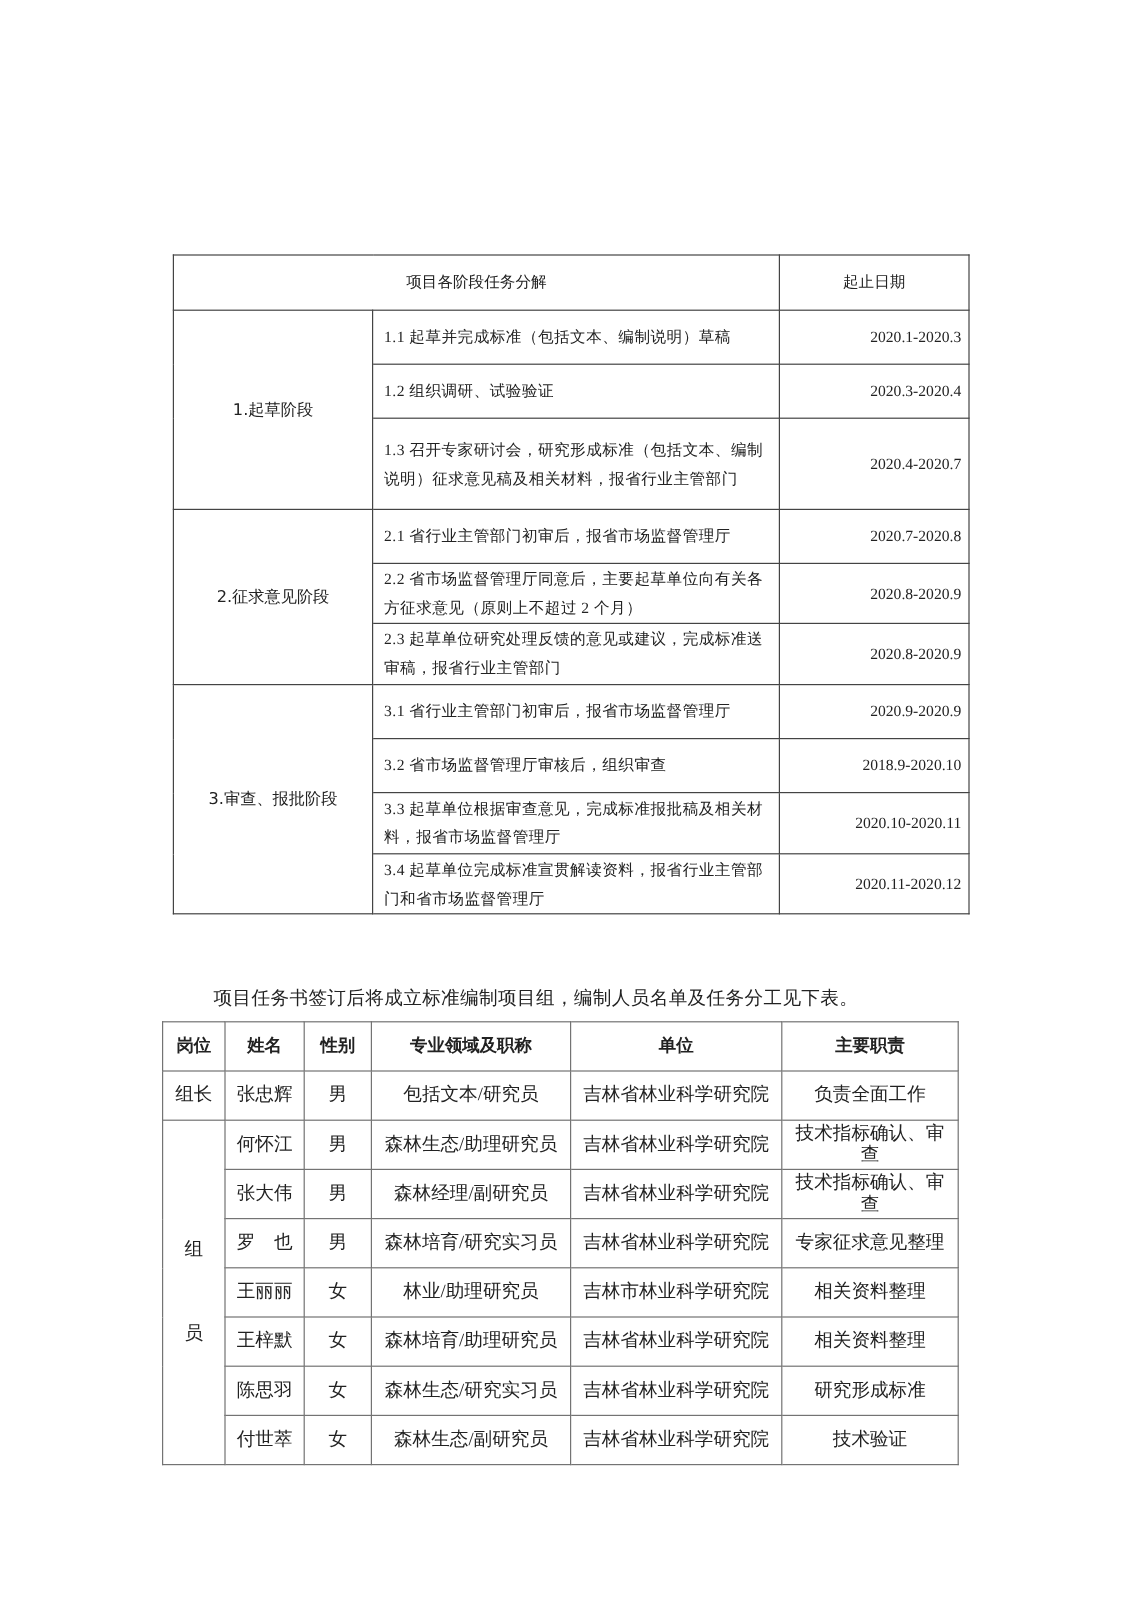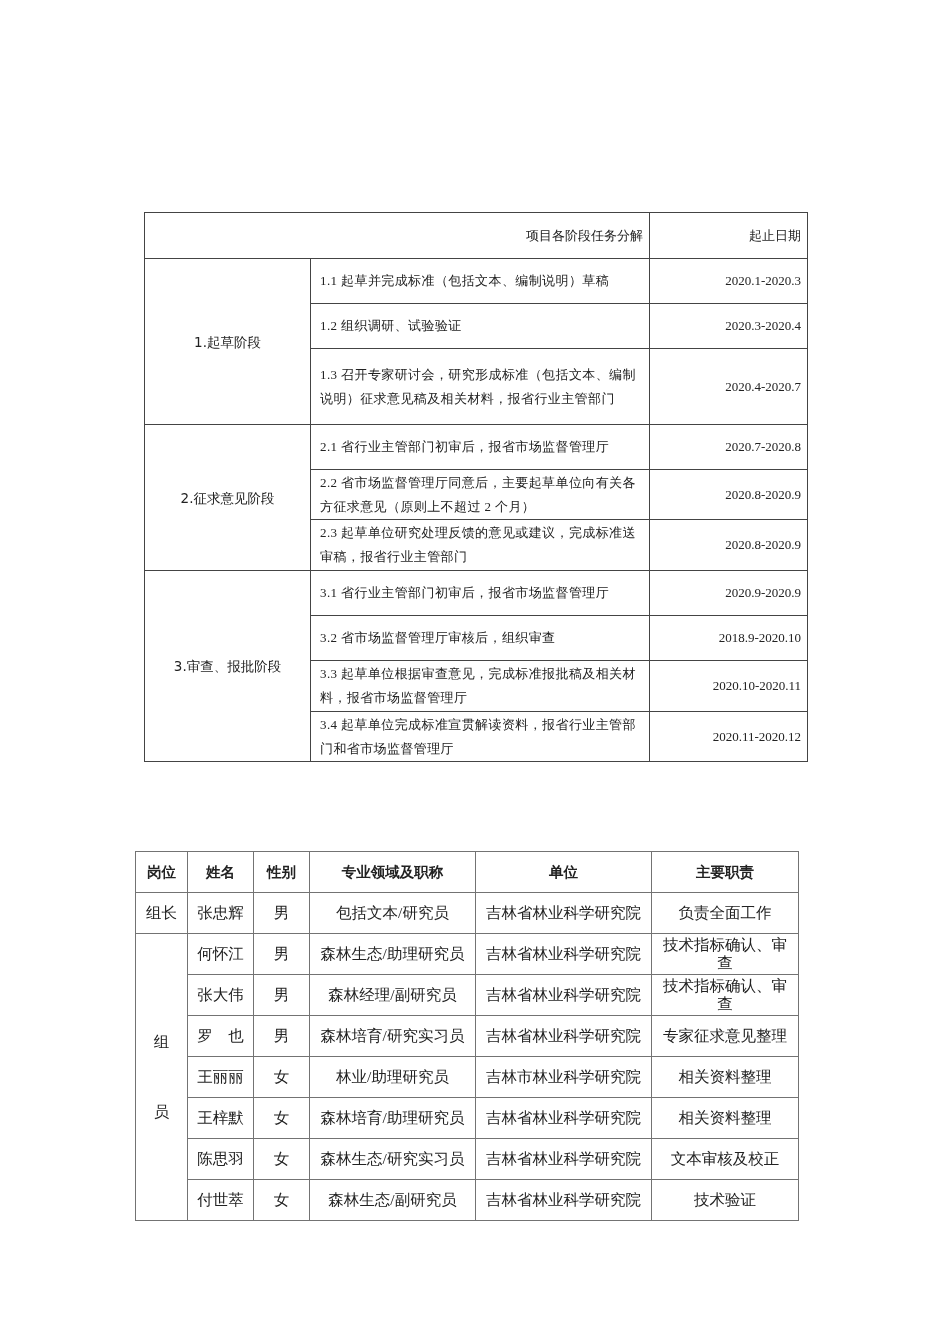--- a/index.html
+++ b/index.html
@@ -5,21 +5,21 @@
     html, body { margin: 0; padding: 0; background: #ffffff; }
     body { width: 950px; height: 1344px; position: relative; font-family: "Liberation Serif", "DejaVu Serif", serif; color: #222; }
     .page { position: absolute; left: 0; top: 0; width: 950px; height: 1344px; }
     .heading { position: absolute; left: 145px; font-size: 15px; line-height: 20px; white-space: nowrap; color: #222; }
     .para { position: absolute; left: 145px; width: 665px; font-size: 15.5px; line-height: 28px; text-indent: 31px; color: #222; letter-spacing: 0.3px; }
     table { border-collapse: collapse; position: absolute; table-layout: fixed; }
     td, th { padding: 0 6px; font-weight: normal; color: #222; }
     
     #t1 { left: 144px; top: 212px; width: 663px; }
     #t1 td { border: 1px solid #444; font-size: 13px; line-height: 24px; }
-    #t1 .hdr { height: 45px; text-align: right; font-family: Liberation Serif, serif; font-size: 13px; }
+    #t1 .hdr { height: 45px; text-align: center; font-family: Liberation Mono, monospace; font-size: 13px; }
     #t1 .stage { text-align: center; font-family: "DejaVu Sans", sans-serif; font-size: 13.5px; }
     #t1 .task { text-align: left; padding-left: 9px; padding-right: 6px; letter-spacing: 0.4px; }
     #t1 .date { text-align: right; font-size: 13px; }
     
     #t2 { left: 135px; top: 851px; width: 663px; }
     #t2 td { border: 1px solid #737373; font-size: 15.5px; line-height: 18px; text-align: center; height: 40px; padding: 0 4px; }
     #t2 .h { font-family: "DejaVu Sans", sans-serif; font-weight: bold; font-size: 14.5px; }
     #t2 .role-group { vertical-align: middle; line-height: 70px; }
     .vchar { display: block; }
   </style>
@@ -82,20 +82,21 @@
       <td class="task">3.3 起草单位根据审查意见，完成标准报批稿及相关材料，报省市场监督管理厅</td>
       <td class="date">2020.10-2020.11</td>
     </tr>
     <tr style="height:50px">
       <td class="task">3.4 起草单位完成标准宣贯解读资料，报省行业主管部门和省市场监督管理厅</td>
       <td class="date">2020.11-2020.12</td>
     </tr>
   </tbody>
     </table>
 
+  <div class="para" style="top:819px; text-indent:33px;">项目任务书签订后将成立标准编制项目组，编制人员名单及任务分工见下表。</div>
 
   <table id="t2">
     <colgroup>
       <col style="width:52px">
       <col style="width:66px">
       <col style="width:56px">
       <col style="width:166px">
       <col style="width:176px">
       <col style="width:147px">
     </colgroup>
@@ -153,21 +154,21 @@
       <td>女</td>
       <td>森林培育/助理研究员</td>
       <td>吉林省林业科学研究院</td>
       <td>相关资料整理</td>
     </tr>
     <tr>
       <td>陈思羽</td>
       <td>女</td>
       <td>森林生态/研究实习员</td>
       <td>吉林省林业科学研究院</td>
-      <td>文本审核及校正</td>
+      <td>研究形成标准</td>
     </tr>
     <tr>
       <td>付世萃</td>
       <td>女</td>
       <td>森林生态/副研究员</td>
       <td>吉林省林业科学研究院</td>
       <td>技术验证</td>
     </tr>
   </tbody>
     </table>

